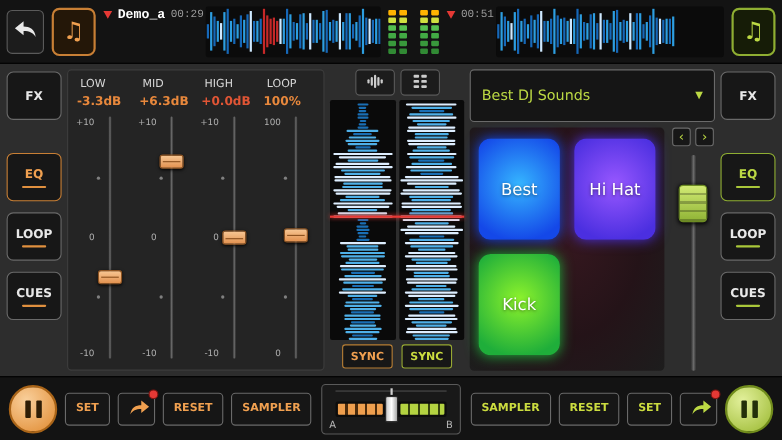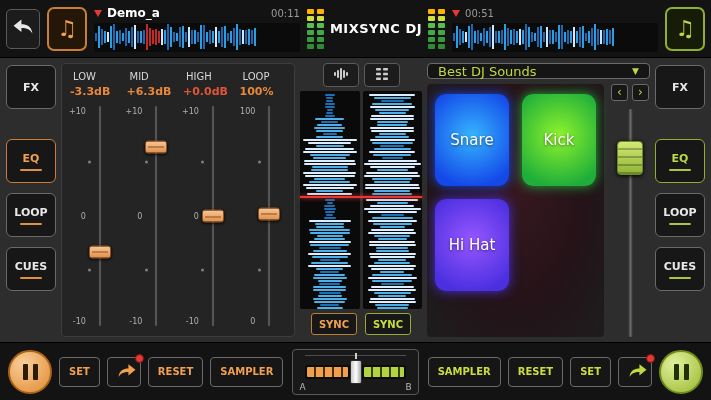--- a/index.html
+++ b/index.html
@@ -9,21 +9,21 @@
 
   
   .topbar{height:58px;background:#131313;border-bottom:1px solid #000;
     display:flex;align-items:center;padding:5px 6px;gap:7px;}
   .sq-btn{background:#1c1c1c;border:1px solid #5a5a5a;border-radius:5px;
     display:flex;align-items:center;justify-content:center;cursor:pointer;flex:none;}
   .back-btn{width:34px;height:40px;}
   .note-btn{width:40px;height:44px;font-size:22px;border-radius:7px;border-width:2px;}
   .note-a{color:#f0a050;border-color:#c87f35;background:#241708;}
   .note-b{color:#bcd944;border-color:#8fae32;background:#161c07;}
-  .deck{flex:1;min-width:0;height:46px;display:flex;flex-direction:column;gap:2px;}
+  .deck{flex:1;min-width:0;height:46px;display:flex;flex-direction:row;gap:2px;font-family:Liberation Mono, monospace;}
   .deck-top{display:flex;align-items:center;gap:5px;height:15px;}
   .cue-marker{width:0;height:0;border-left:4px solid transparent;border-right:4px solid transparent;
     border-top:7px solid #e53935;flex:none;}
   .deck-title{font-size:12px;font-weight:bold;color:#fff;flex:1;overflow:hidden;white-space:nowrap;}
   .deck-time{font-size:10px;color:#9a9a9a;}
   .wave{flex:1;background:#0b0b0b;border-radius:2px;display:flex;align-items:center;
     padding:0 1px;overflow:hidden;}
   .wave i{flex:0 0 2px;margin-right:1px;align-self:center;}
   .center-cluster{display:flex;align-items:center;gap:6px;flex:none;}
   .leds{display:flex;gap:3px;}
@@ -80,21 +80,21 @@
   .playhead{position:absolute;left:0;right:0;top:48%;height:2px;background:#e53935;
     box-shadow:0 0 4px #e53935;z-index:5;}
   .syncs{height:24px;display:flex;gap:8px;justify-content:center;}
   .sync-btn{width:46px;height:22px;background:#171717;border:1px solid;border-radius:3px;
     font-size:10px;font-weight:bold;cursor:pointer;display:flex;align-items:center;justify-content:center;}
   .sync-a{color:#f0a050;border-color:#b87f35;}
   .sync-b{color:#cbdc3f;border-color:#97a833;}
 
   
   .sampler{flex:1;display:flex;flex-direction:column;gap:5px;min-width:0;}
-  .dropdown{height:16px;background:#151515;border:1px solid #6a6a6a;border-radius:4px;
+  .dropdown{height:48px;background:#151515;border:1px solid #6a6a6a;border-radius:4px;
     display:flex;align-items:center;padding:0 10px;color:#bcd944;font-size:13px;cursor:pointer;}
   .dd-arrow{margin-left:auto;font-size:9px;color:#bcd944;}
   .samp-body{flex:1;display:flex;gap:6px;min-height:0;}
   .pads{flex:1;display:grid;grid-template-columns:1fr 1fr;grid-template-rows:92px 92px;
     gap:13px;padding:10px 8px;border-radius:4px;align-content:start;
     background:radial-gradient(ellipse at 50% 40%,#381820 0%,#241318 55%,#1d1d1d 100%);}
   .pad{border-radius:11px;display:flex;align-items:center;justify-content:center;
     color:#fff;font-size:15px;text-shadow:0 1px 3px rgba(0,0,0,.55);cursor:pointer;}
   .vol-col{width:40px;display:flex;flex-direction:column;align-items:center;gap:8px;flex:none;}
   .navs{display:flex;gap:4px;}
@@ -152,21 +152,21 @@
       </span>
     </div>
     <div class="sq-btn note-btn note-a">
       <span>♫</span>
     </div>
 
     <div class="deck">
       <div class="deck-top">
         <span class="cue-marker"></span>
         <span class="deck-title">Demo_a</span>
-        <span class="deck-time">00:11</span>
+        <span class="deck-time">00:29</span>
       </div>
       <div class="wave" id="waveA">
           <i style="height: 28%; background: rgb(22, 104, 184);"></i>
           <i style="height: 74.1479%; background: rgb(45, 158, 224);"></i>
           <i style="height: 58.3514%; background: rgb(22, 104, 184);"></i>
           <i style="height: 39.2933%; background: rgb(45, 158, 224);"></i>
           <i style="height: 31.4729%; background: rgb(207, 233, 255);"></i>
           <i style="height: 74.9353%; background: rgb(45, 158, 224);"></i>
           <i style="height: 89.3369%; background: rgb(22, 104, 184);"></i>
           <i style="height: 43.056%; background: rgb(45, 158, 224);"></i>
@@ -232,21 +232,20 @@
           <div class="led-col">
             <i class="led" style="background: rgb(255, 179, 0);"></i>
             <i class="led" style="background: rgb(208, 224, 64);"></i>
             <i class="led" style="background: rgb(85, 192, 80);"></i>
             <i class="led" style="background: rgb(66, 170, 68);"></i>
             <i class="led" style="background: rgb(57, 154, 60);"></i>
             <i class="led" style="background: rgb(49, 138, 52);"></i>
           </div>
         </div>
       <div class="center-col">
-        <div class="app-title">MIXSYNC DJ</div>
       </div>
       <div class="leds">
           <div class="led-col">
             <i class="led" style="background: rgb(255, 179, 0);"></i>
             <i class="led" style="background: rgb(208, 224, 64);"></i>
             <i class="led" style="background: rgb(85, 192, 80);"></i>
             <i class="led" style="background: rgb(66, 170, 68);"></i>
             <i class="led" style="background: rgb(57, 154, 60);"></i>
             <i class="led" style="background: rgb(49, 138, 52);"></i>
           </div>
@@ -596,27 +595,27 @@
     </section>
 
     <section class="sampler">
       <div class="dropdown">
         <span>Best DJ Sounds</span>
         <span class="dd-arrow">▼</span>
       </div>
       <div class="samp-body">
         <div class="pads">
           <div class="pad" style="background: radial-gradient(circle at 50% 45%, rgb(53, 181, 255) 0%, rgb(20, 72, 232) 82%); box-shadow: rgb(20, 72, 232) 0px 0px 12px;">
-            <span>Snare</span>
+            <span>Best</span>
+          </div>
+          <div class="pad" style="background: radial-gradient(circle at 50% 45%, rgb(151, 87, 255) 0%, rgb(75, 47, 224) 82%); box-shadow: rgb(75, 47, 224) 0px 0px 12px;">
+            <span>Hi Hat</span>
           </div>
           <div class="pad" style="background: radial-gradient(circle at 50% 45%, rgb(141, 243, 44) 0%, rgb(31, 174, 58) 82%); box-shadow: rgb(31, 174, 58) 0px 0px 12px;">
             <span>Kick</span>
-          </div>
-          <div class="pad" style="background: radial-gradient(circle at 50% 45%, rgb(151, 87, 255) 0%, rgb(75, 47, 224) 82%); box-shadow: rgb(75, 47, 224) 0px 0px 12px;">
-            <span>Hi Hat</span>
           </div>
         </div>
         <div class="vol-col">
           <div class="navs">
             <div class="nav-btn">‹</div>
             <div class="nav-btn">›</div>
           </div>
           <div class="vtrack">
             <div class="vhandle" style="top: 14%;"></div>
           </div>

